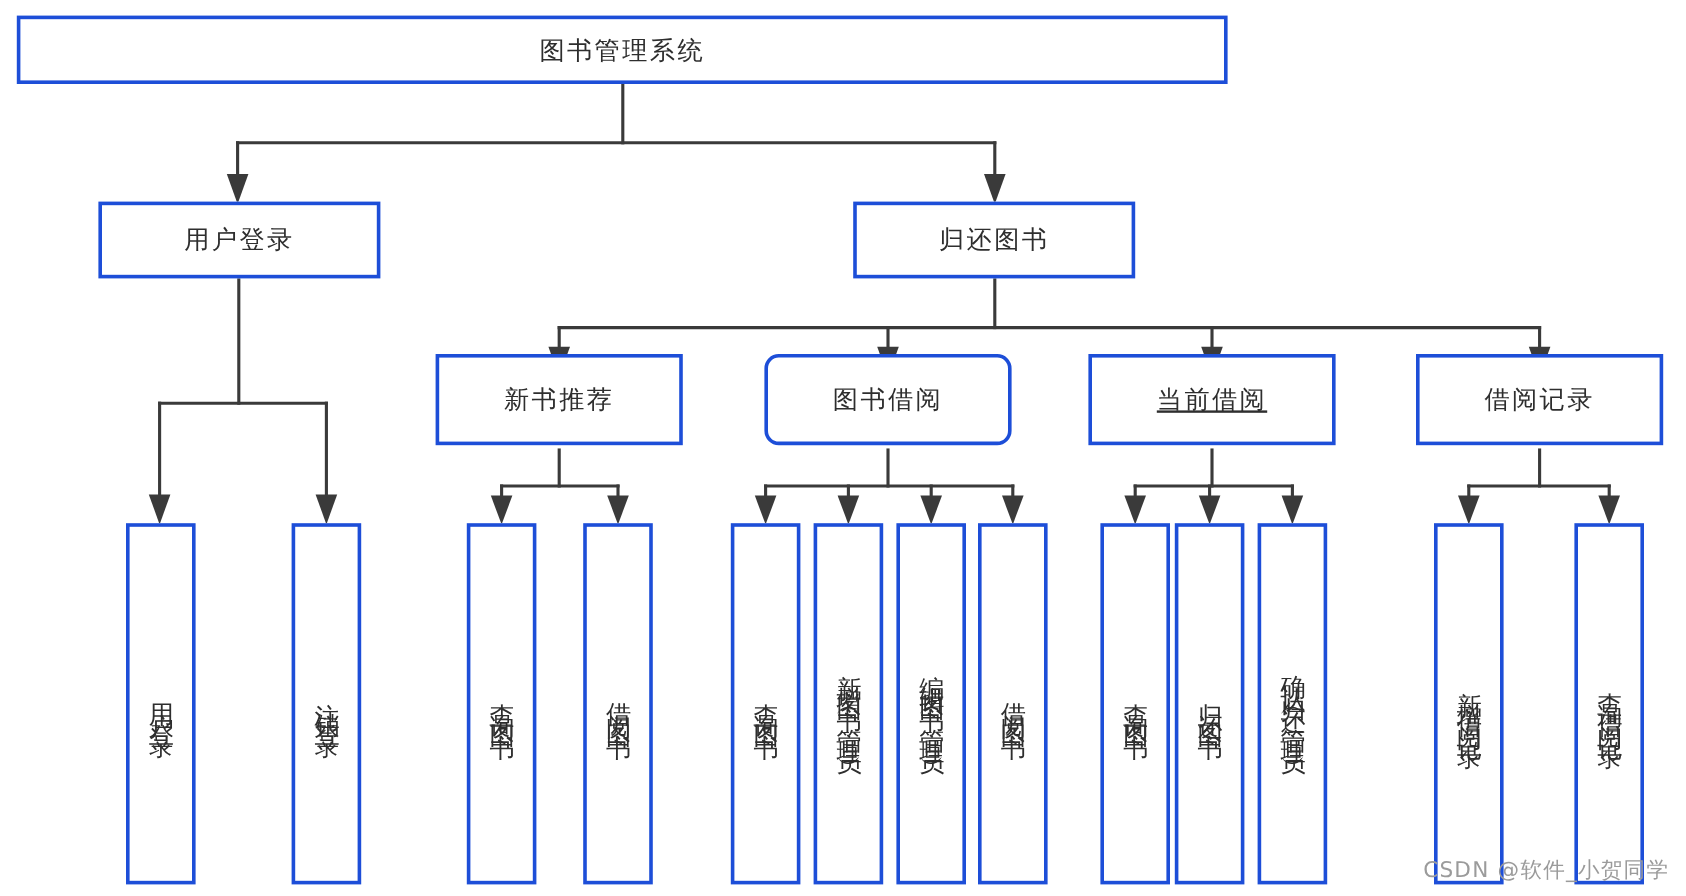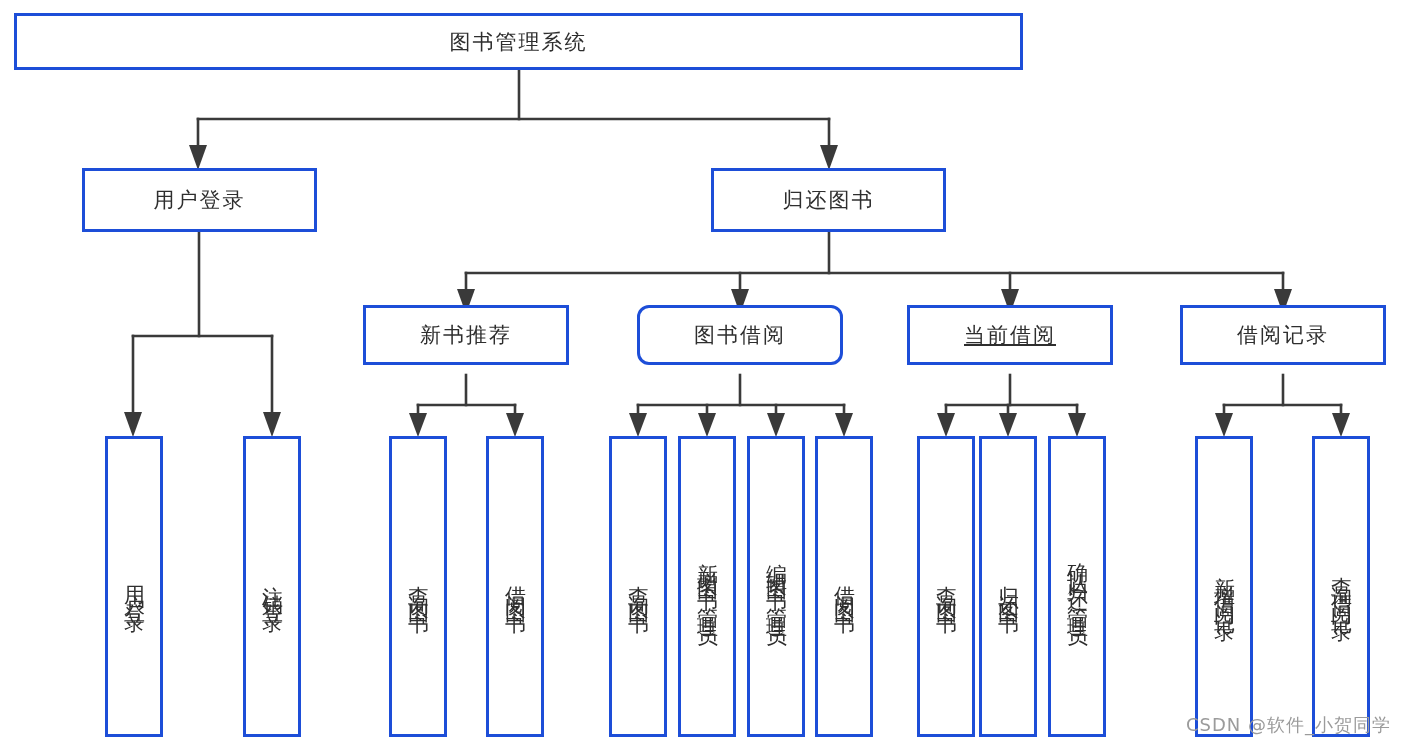--- a/index.html
+++ b/index.html
@@ -17,21 +17,21 @@
     border:3px solid #1d4ed8;
     background:#ffffff;
     display:flex;align-items:center;justify-content:center;
     color:#2e2e2e;
   }
   .h-node{font-size:21px;letter-spacing:2px;white-space:nowrap;}
   #root-node{left:14px;top:13px;width:1009px;height:57px;}
   .l2{top:168px;width:235px;height:64px;}
   #n-user-login{left:82px;}
   #n-book-mgmt{left:711px;}
-  .l3{top:305px;width:206px;height:60px;}
+  .l3{top:295px;width:206px;height:76px;}
   #n-new-books{left:363px;}
   #n-book-borrow{left:637px;border-radius:12px;}
   #n-current-borrow{left:907px;text-decoration:underline;}
   #n-borrow-records{left:1180px;}
   .leaf{top:436px;width:58px;height:301px;}
   .vtxt{
     writing-mode:vertical-rl;
     text-orientation:mixed;
     font-size:21px;
     letter-spacing:9px;

